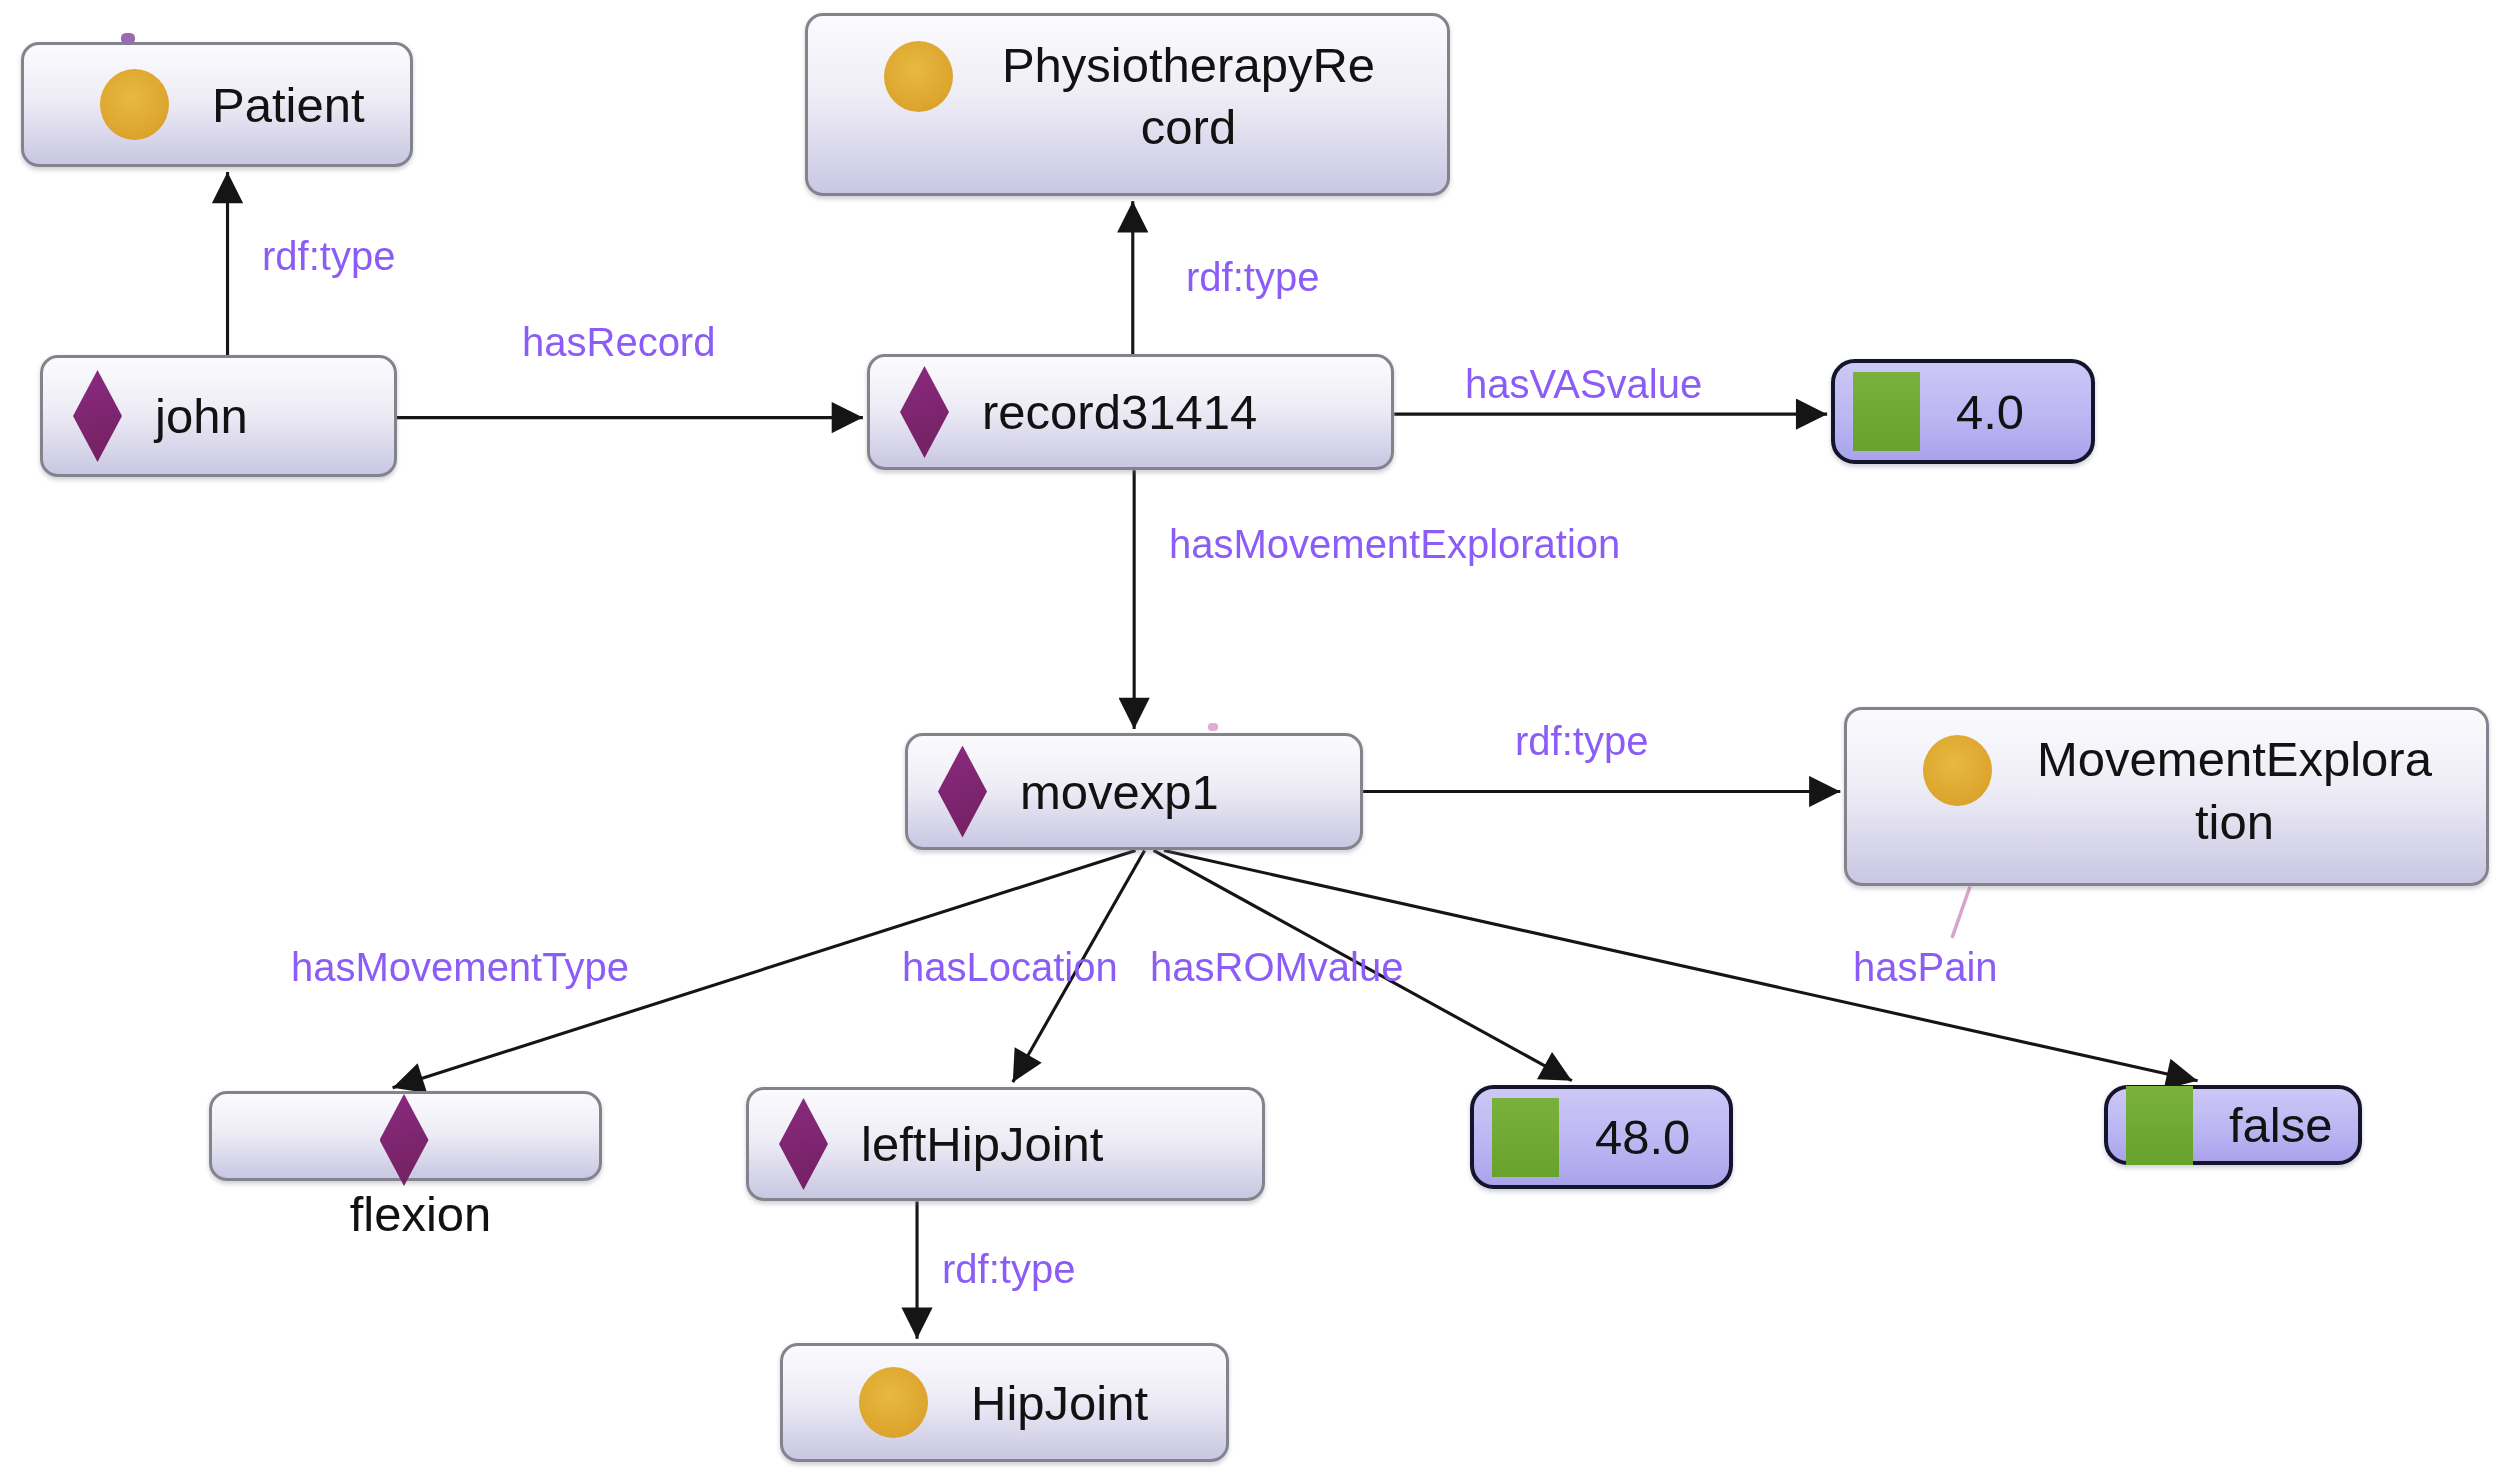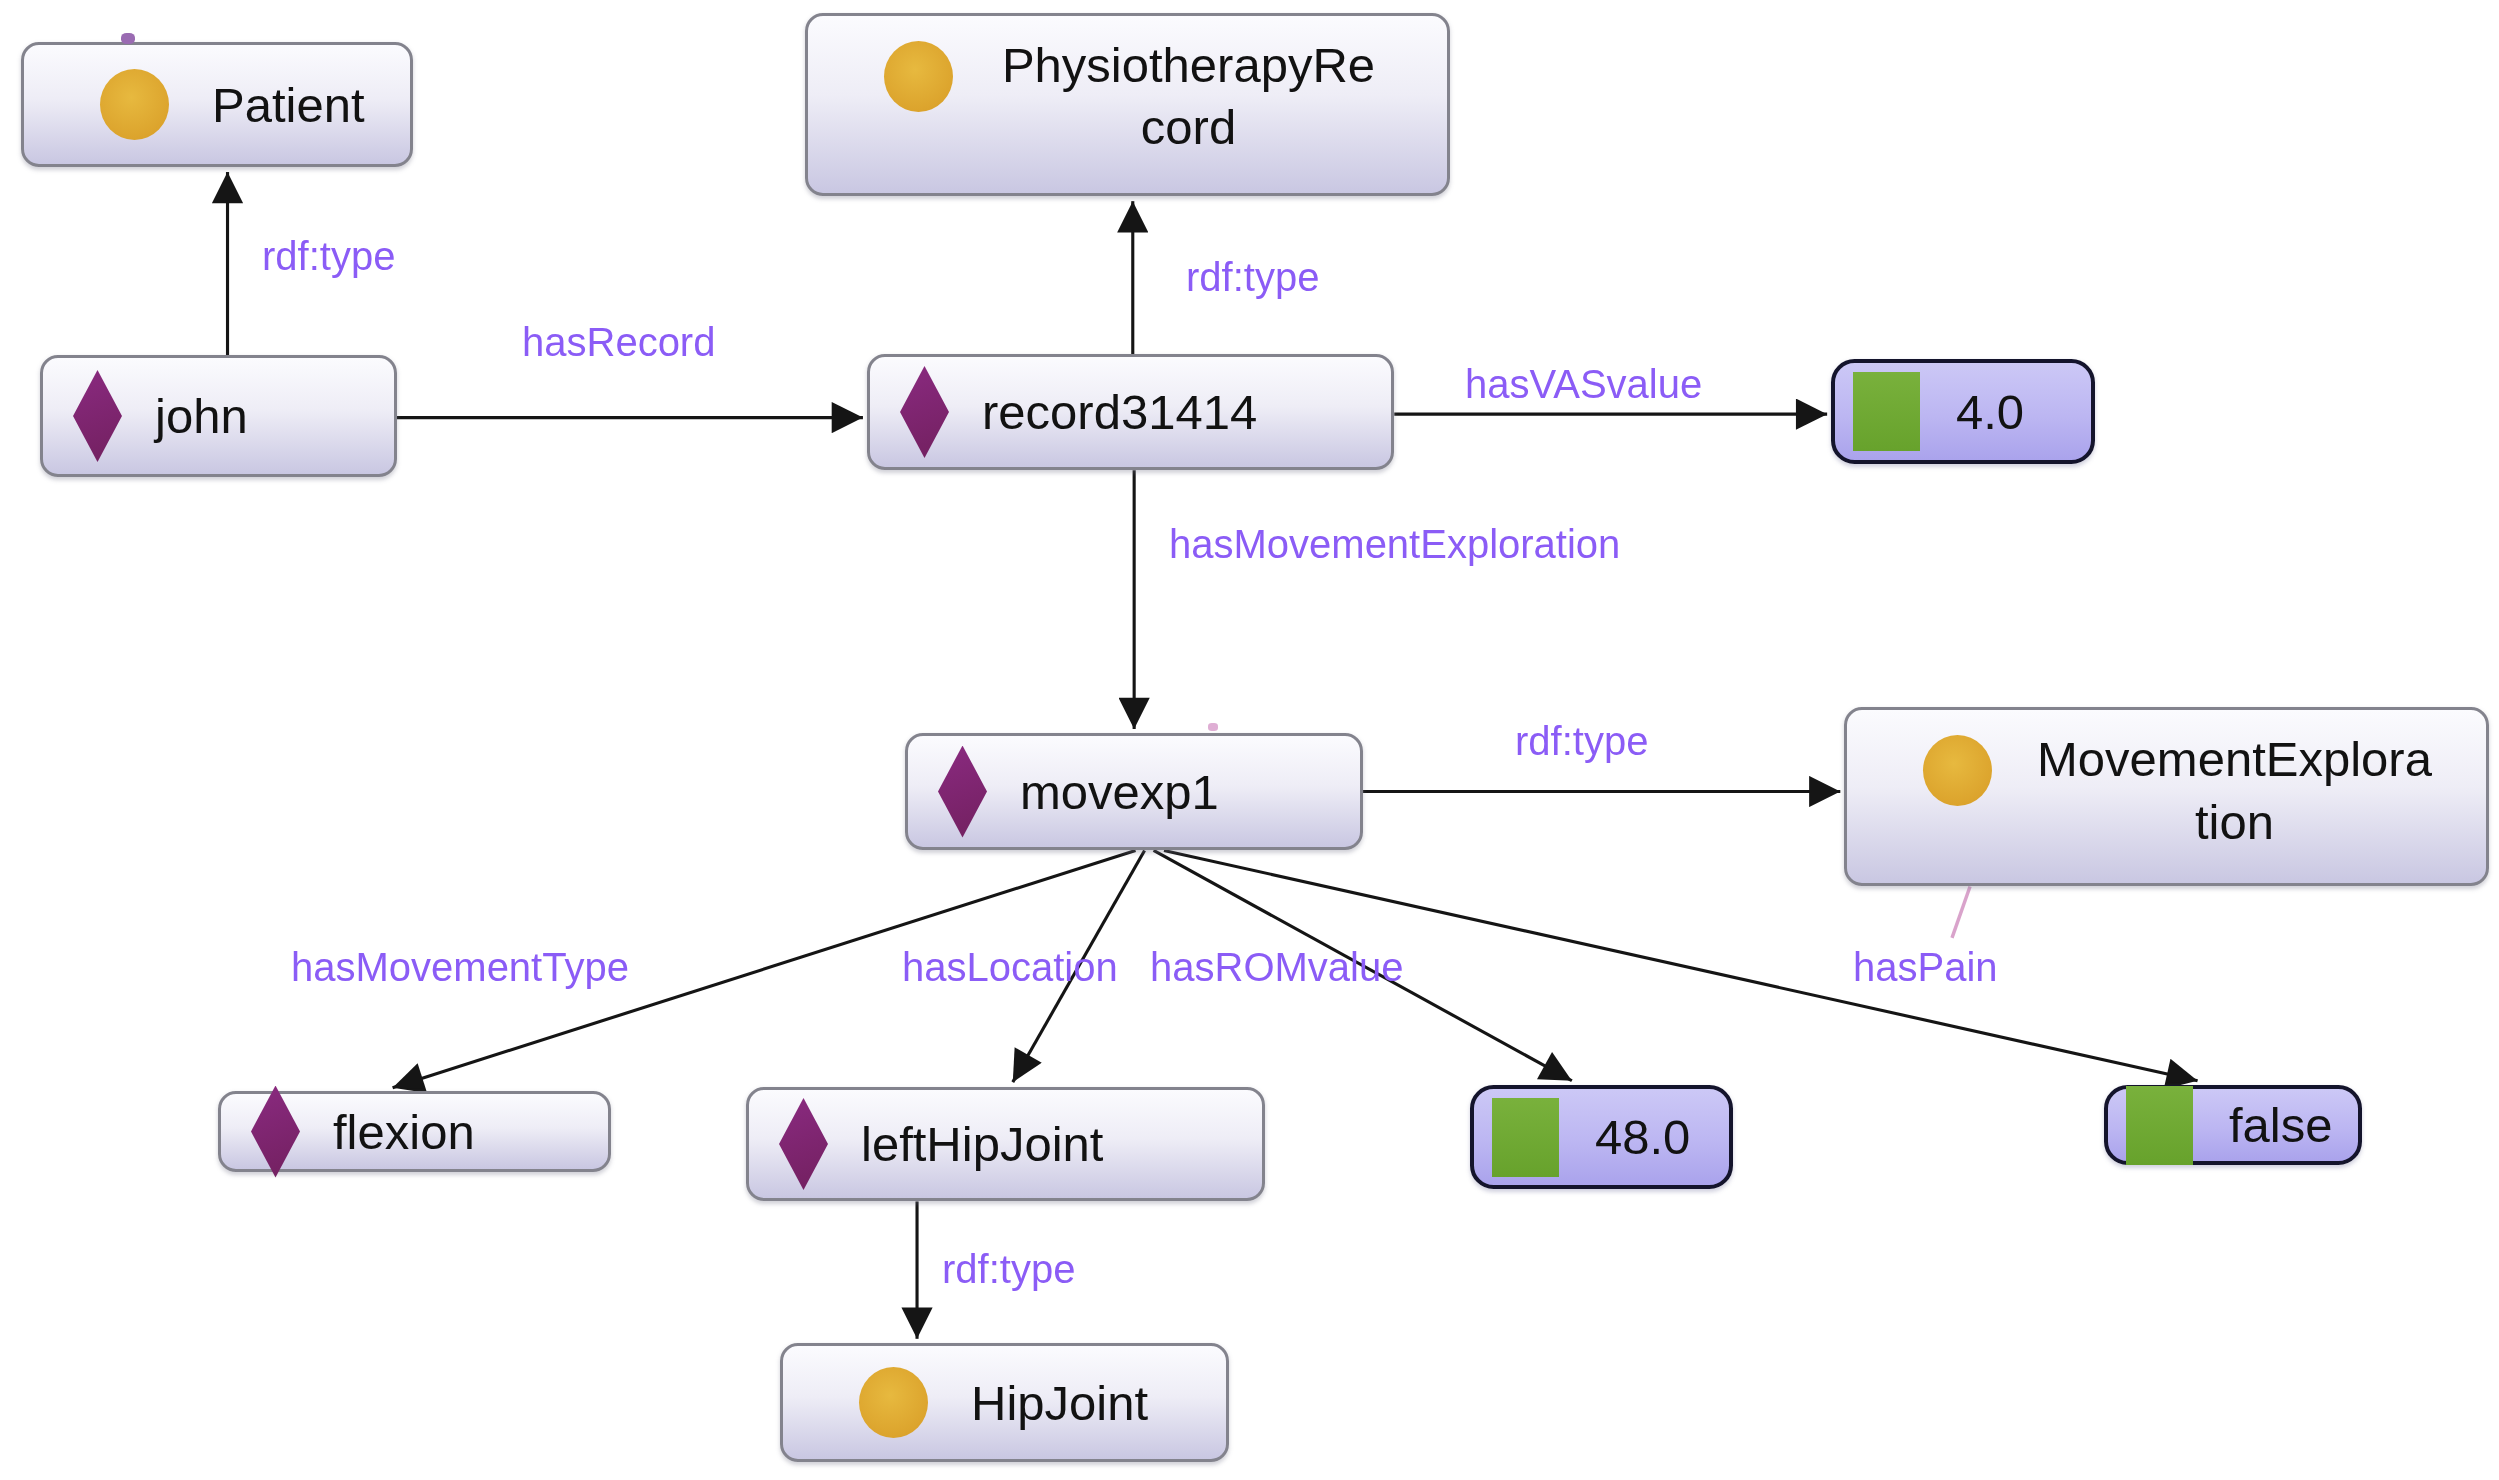--- a/index.html
+++ b/index.html
@@ -140,21 +140,21 @@
   <div class="node node-individual" style="left:905px; top:733px; width:458px; height:117px;">
     <span class="individual-diamond-icon"></span>
     <span class="label">movexp1</span>
   </div>
 
   <div class="node node-class wrapped" style="left:1844px; top:707px; width:645px; height:179px;">
     <span class="class-circle-icon"></span>
     <span class="label" style="width:399px;">MovementExploration</span>
   </div>
 
-  <div class="node node-individual" style="left:218px; top:1091px; width:393px; height:81px;">
+  <div class="node node-individual" style="left:209px; top:1091px; width:393px; height:90px;flex-direction:column;">
     <span class="individual-diamond-icon"></span>
     <span class="label">flexion</span>
   </div>
 
   <div class="node node-individual" style="left:746px; top:1087px; width:519px; height:114px;">
     <span class="individual-diamond-icon"></span>
     <span class="label">leftHipJoint</span>
   </div>
 
   <div class="node node-literal" style="left:1470px; top:1085px; width:263px; height:104px;">

